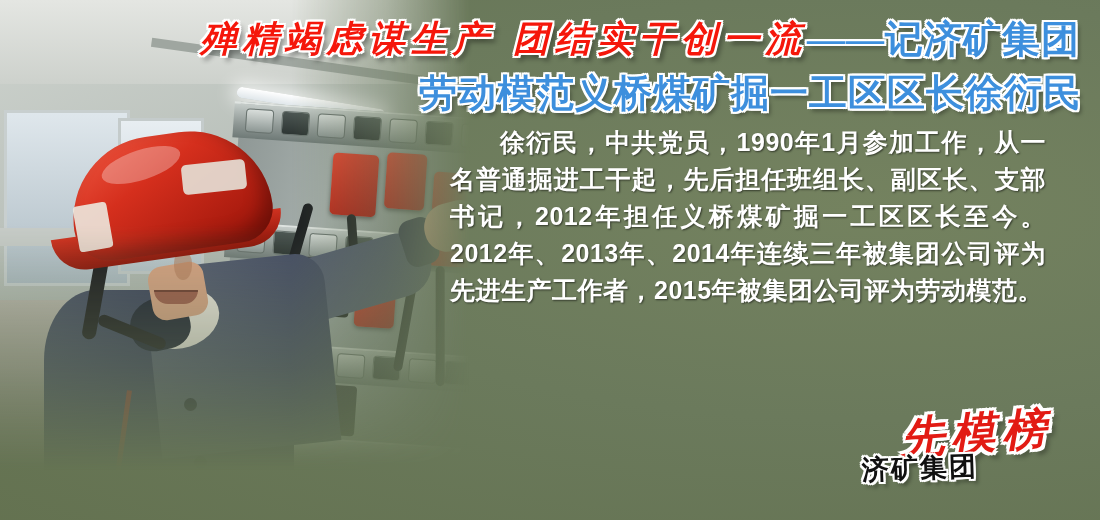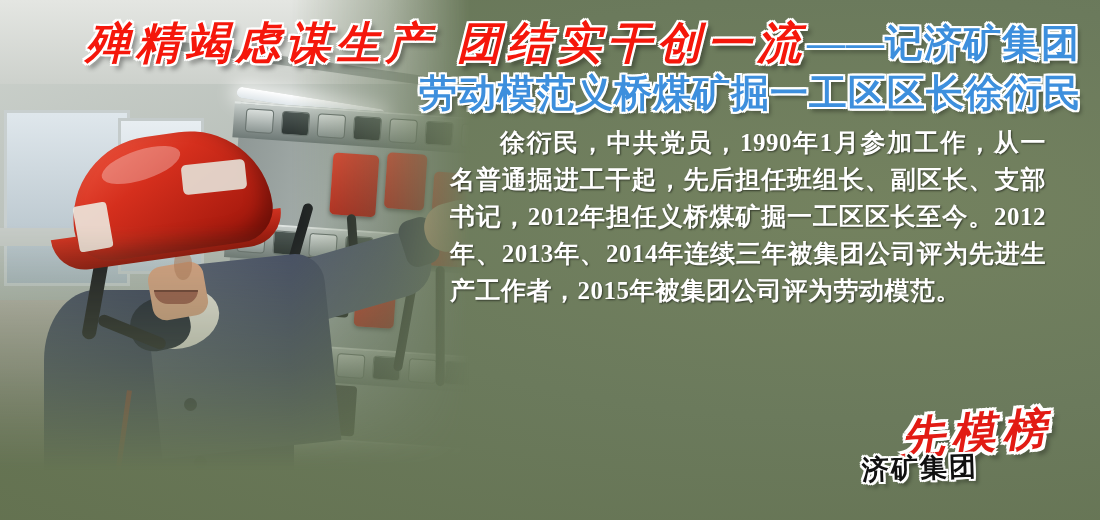--- a/index.html
+++ b/index.html
@@ -89,21 +89,21 @@
   .btn1{position:absolute;left:150px;top:258px;width:13px;height:13px;border-radius:50%;background:#1d2231;}
   .btn2{position:absolute;left:160px;top:316px;width:13px;height:13px;border-radius:50%;background:#1d2231;}
 
   
   .title1{
     position:absolute;left:0;top:14px;width:1080px;
     text-align:right;white-space:nowrap;
   }
   .t1-red{
     font-family:"DejaVu Serif","Liberation Serif",serif;
-    font-weight:700;font-style:italic;font-size:44px;letter-spacing:6px;
+    font-weight:700;font-style:italic;font-size:36px;letter-spacing:6px;
     color:#f5170b;
     text-shadow:
       2px 0 0 #fff,-2px 0 0 #fff,0 2px 0 #fff,0 -2px 0 #fff,
       2px 2px 0 #fff,-2px 2px 0 #fff,2px -2px 0 #fff,-2px -2px 0 #fff,
       4px 5px 5px rgba(0,0,0,.45);
     vertical-align:middle;
   }
   .t1-blue{
     font-family:Liberation Serif, serif;
     font-weight:700;font-size:38px;letter-spacing:1px;
@@ -124,21 +124,21 @@
     text-shadow:
       2px 0 0 #fff,-2px 0 0 #fff,0 2px 0 #fff,0 -2px 0 #fff,
       2px 2px 0 #fff,-2px 2px 0 #fff,2px -2px 0 #fff,-2px -2px 0 #fff,
       3px 4px 4px rgba(0,0,0,.40);
   }
 
   
   .para{
     position:absolute;
     color:#ffffff;
-    font-family:Liberation Serif, serif;
+    font-family:Liberation Sans, sans-serif;
     font-weight:700;
     text-shadow:1px 1px 2px rgba(0,0,0,.55);
     text-align:justify;
     text-justify:inter-ideograph;
   }
   #para1{
     left:450px;top:124px;width:596px;
     font-size:25px;line-height:37px;letter-spacing:.5px;
     text-indent:50px;
   }

